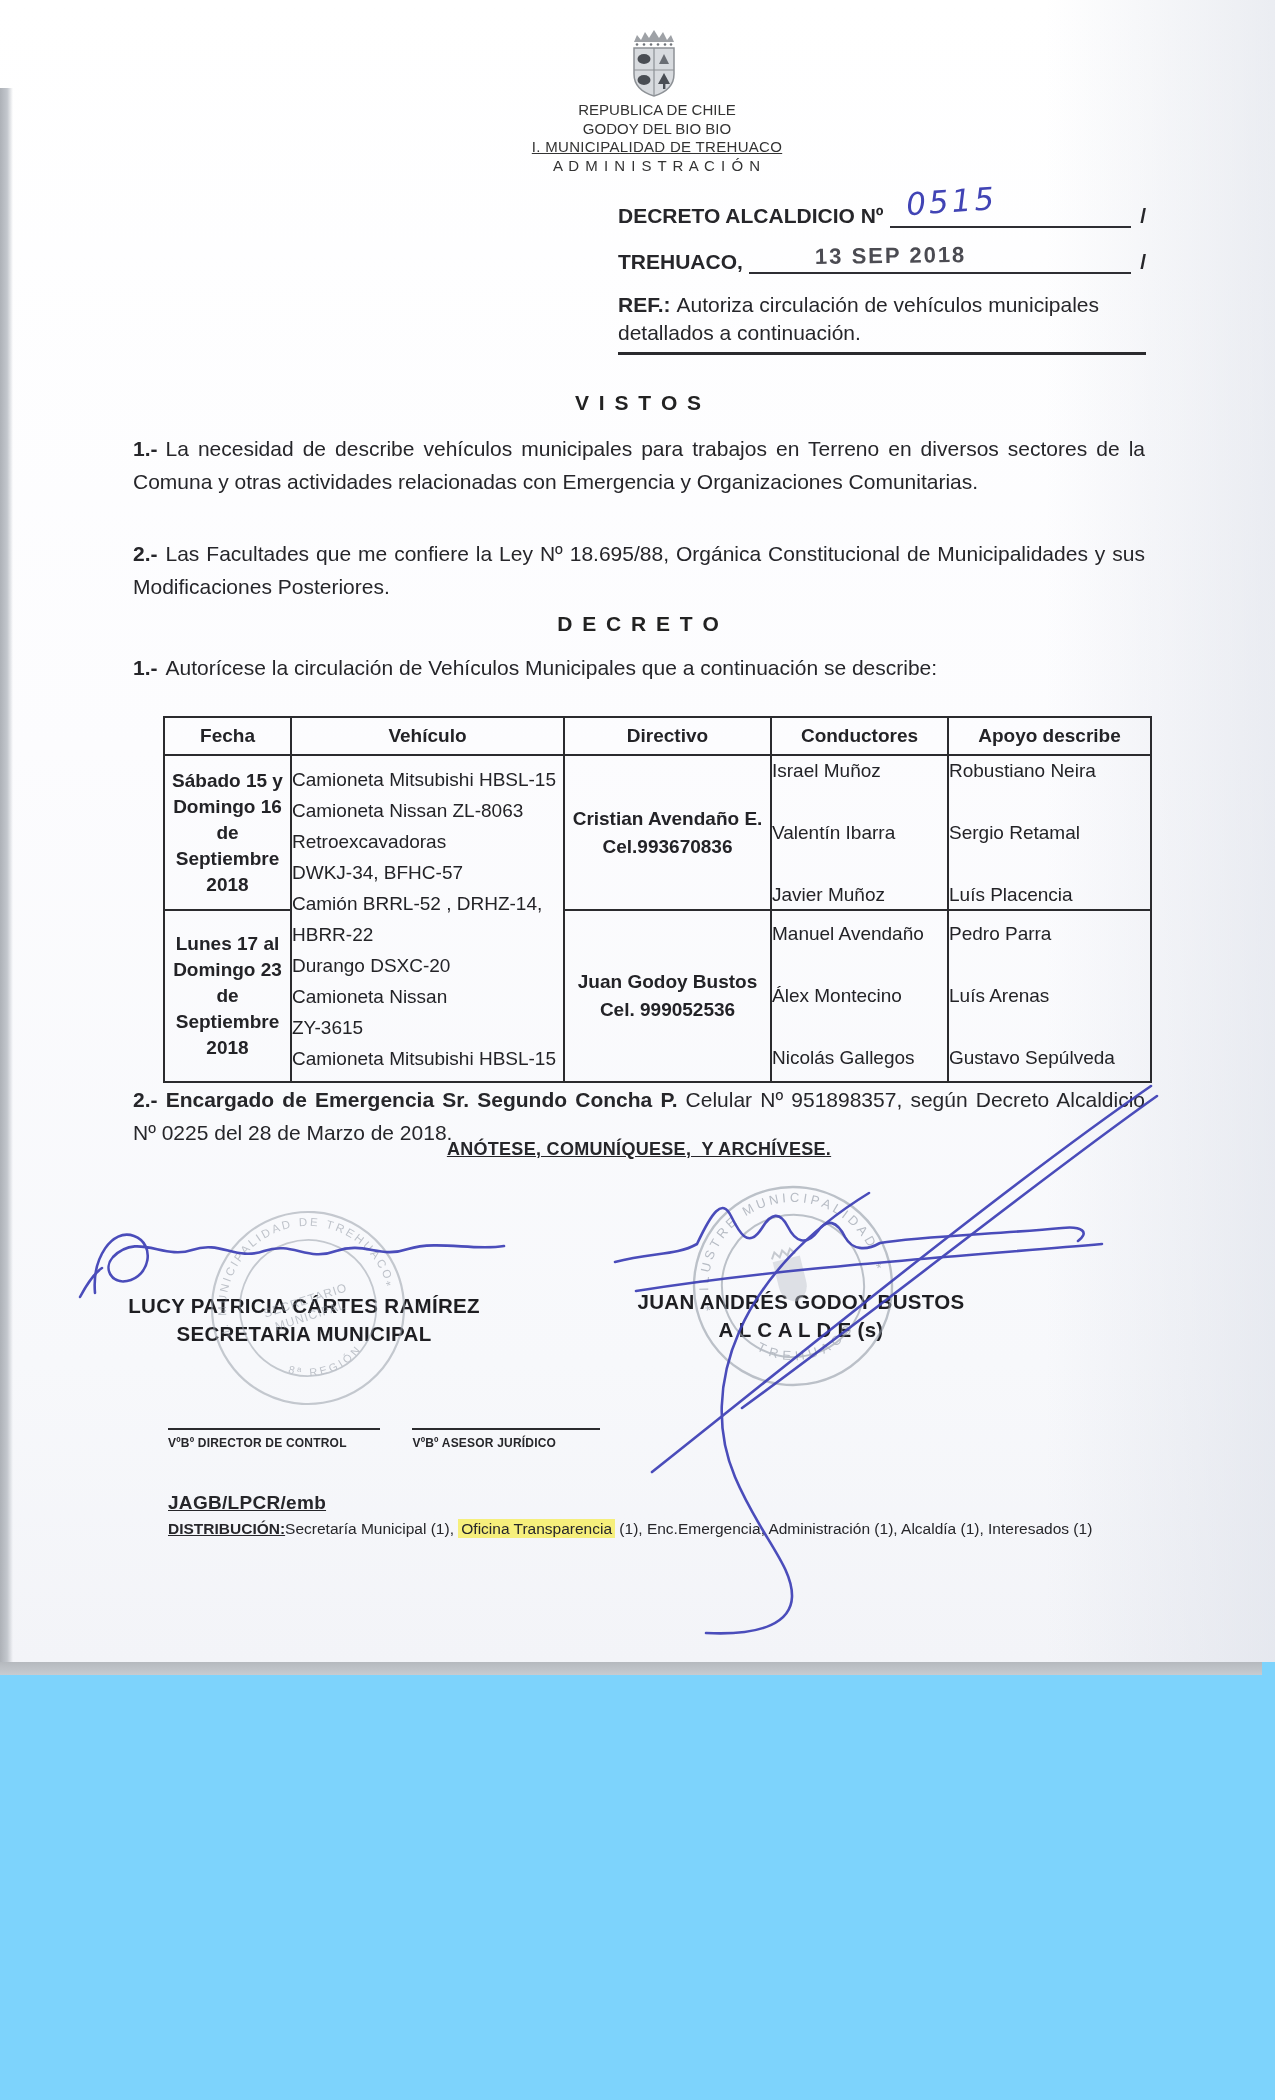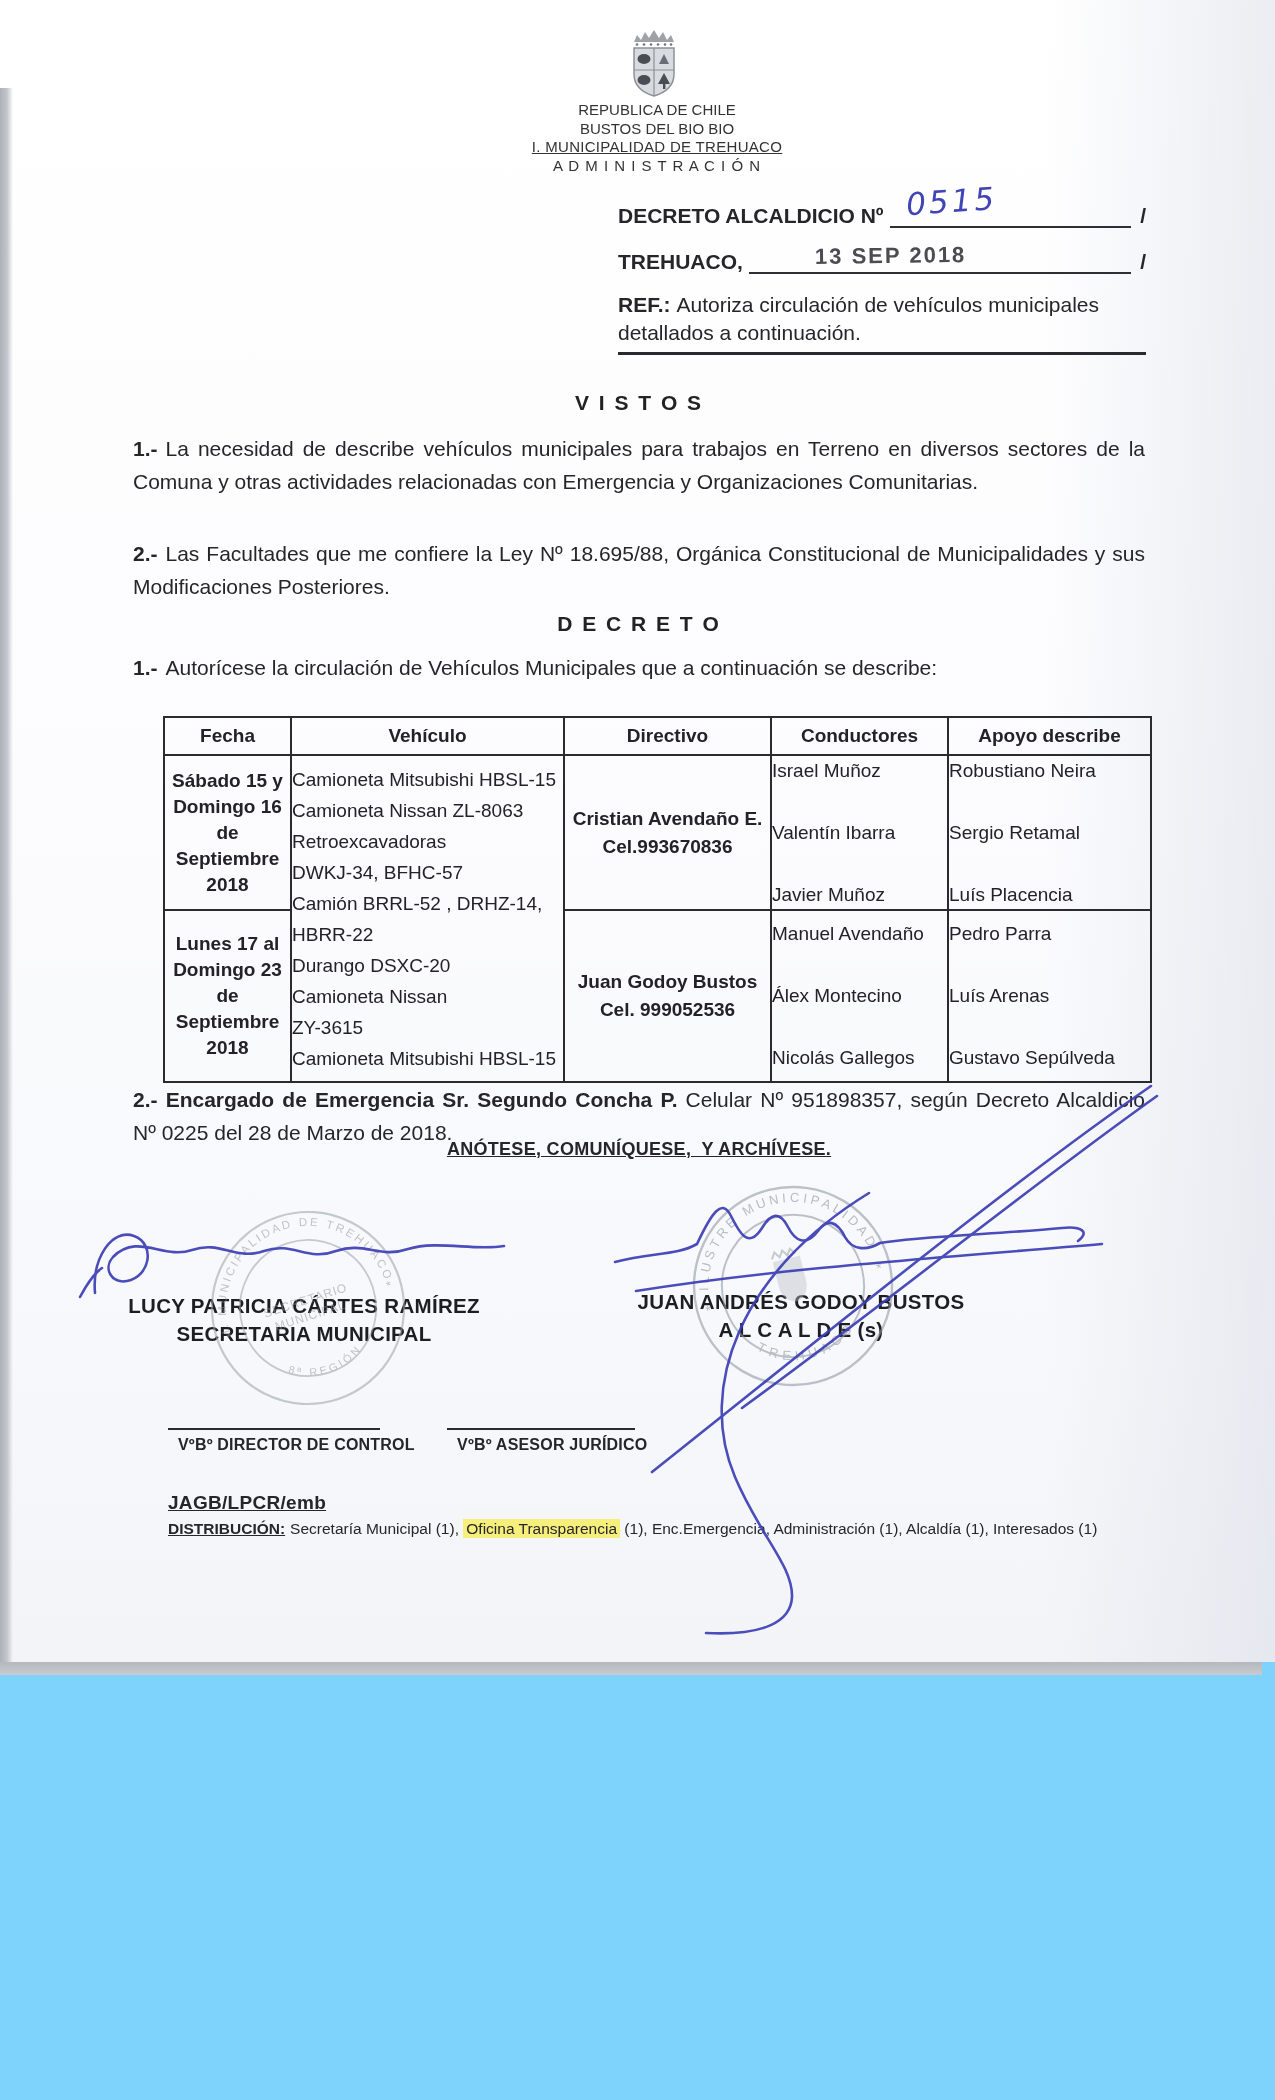--- a/index.html
+++ b/index.html
@@ -62,26 +62,26 @@
   
   .sig{position:absolute;text-align:center;font-weight:bold;font-size:20.5px;line-height:27.5px;
        color:#1e1e22;letter-spacing:.3px;}
   .sig-left{left:128px;top:1292px;width:352px;}
   .sig-right{left:600px;top:1288px;width:402px;}
 
   
   .vobo-row{left:168px;top:1428px;}
   .vobo{display:inline-block;vertical-align:top;margin-right:28px;}
   .vobo .rule{height:0;border-top:2px solid #2b2b2e;margin-bottom:6px;}
-  .vobo .lbl{font-weight:bold;font-size:16px;letter-spacing:.2px;margin-left:10px;}
+  .vobo .lbl{font-weight:bold;font-size:12px;letter-spacing:.2px;}
 
   
   .jagb{left:168px;top:1492px;font-weight:bold;font-size:19px;letter-spacing:.3px;text-decoration:underline;}
   .dist{left:168px;top:1520px;font-size:15.5px;width:1010px;white-space:nowrap;}
-  .dist .dl{font-weight:bold;text-decoration:underline;margin-right:5px;}
+  .dist .dl{font-weight:bold;text-decoration:underline;}
   .hl{background:#f6ef7c;padding:1px 3px;}
 
   .ink{left:0;top:0;width:1275px;height:1700px;pointer-events:none;}
 </style>
 </head>
 <body>
 
 <div class="screen">
 
   <div class="abs paper"></div>
@@ -103,21 +103,21 @@
     <path d="M8,42 h40" stroke="#8d9196" stroke-width="1.2"></path>
     <ellipse cx="18" cy="31" rx="6.5" ry="5" fill="#4a4e54"></ellipse>
     <path d="M33,36 l5,-10 5,10 z" fill="#6a6e74"></path>
     <ellipse cx="18" cy="52" rx="6.5" ry="5" fill="#4a4e54"></ellipse>
     <path d="M32,56 l6,-11 6,11 z" fill="#4a4e54"></path>
       <rect x="37" y="56" width="2.4" height="5" fill="#4a4e54"></rect>
   </svg>
 
   <div class="abs doc-header">
     <div>REPUBLICA DE CHILE</div>
-    <div>BUSTOS DEL BIO BIO</div>
+    <div>GODOY DEL BIO BIO</div>
     <div class="muni">I. MUNICIPALIDAD DE TREHUACO</div>
     <div class="admin">A D M I N I S T R A C I Ó N</div>
   </div>
 
   <div class="abs decree-block">
     <div class="drow">
       <span class="dlabel">DECRETO ALCALDICIO Nº</span>
       <span class="fill">
         <span class="hand">0515</span>
       </span>

